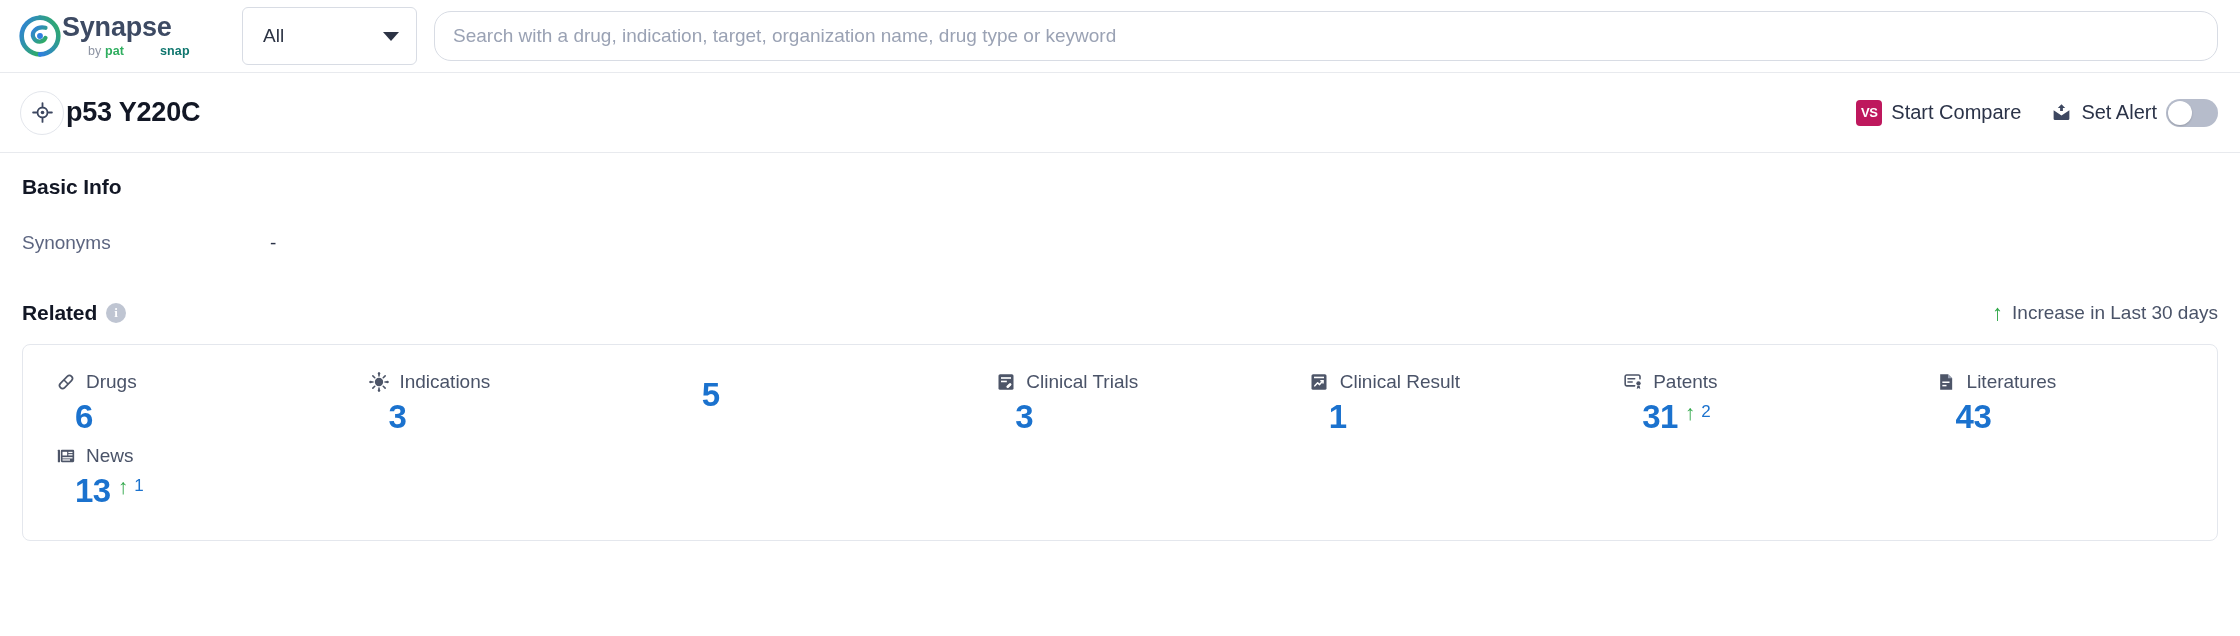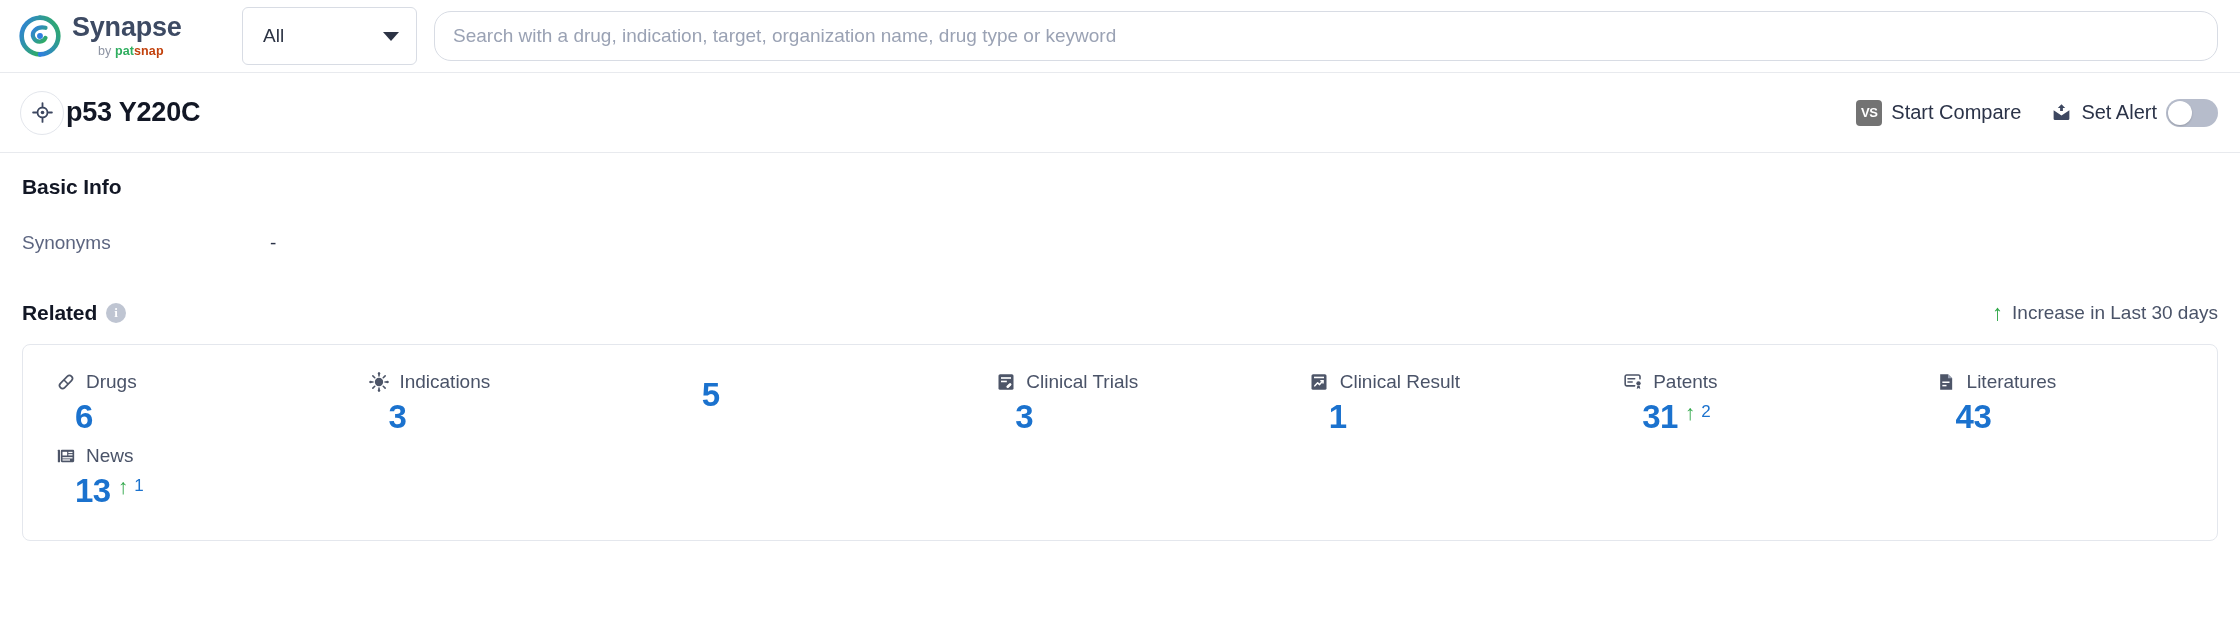--- a/index.html
+++ b/index.html
@@ -13,39 +13,39 @@
 
   
   .topbar {
     height: 73px;
     display: flex;
     align-items: center;
     padding: 0 22px 0 18px;
     border-bottom: 1px solid #e8eaee;
     background: #fff;
   }
-  .brand { display: flex; align-items: center; gap: 10px; flex: 0 0 auto; width: 210px; }
+  .brand { display: flex; align-items: center; flex: 0 0 auto; width: 210px; }
   .brand-logo { width: 44px; height: 44px; flex: 0 0 44px; }
   .brand-words { display: flex; flex-direction: column; line-height: 1; }
   .brand-name {
     font-size: 27px;
     font-weight: 600;
     color: #3d4a63;
     letter-spacing: -0.2px;
   }
   .brand-sub {
     font-size: 12.5px;
     font-weight: 600;
     margin-top: 4px;
     margin-left: 26px;
     letter-spacing: 0.1px;
   }
   .brand-sub .by { color: #8d94a3; font-weight: 400; }
   .brand-sub .pat { color: #2fae5f; }
-  .brand-sub .snap { color: #c2410c; }
+  .brand-sub .snap { color: #0f766e; padding-left: 36px; }
 
   .scope-select {
     width: 175px;
     height: 58px;
     border: 1px solid #d8dce4;
     border-radius: 6px;
     display: flex;
     align-items: center;
     justify-content: space-between;
     padding: 0 17px 0 20px;
@@ -115,21 +115,21 @@
   }
   .action {
     display: flex;
     align-items: center;
     gap: 9px;
     cursor: pointer;
   }
   .action-label { font-size: 20px; color: #2b3348; font-weight: 400; }
   .vs-badge {
     width: 26px; height: 26px;
-    background: #737373;
+    background: #be185d;
     border-radius: 4px;
     color: #fff;
     font-size: 13px;
     font-weight: 700;
     display: flex; align-items: center; justify-content: center;
     letter-spacing: -0.3px;
   }
   .toggle {
     width: 52px; height: 28px;
     border-radius: 14px;

